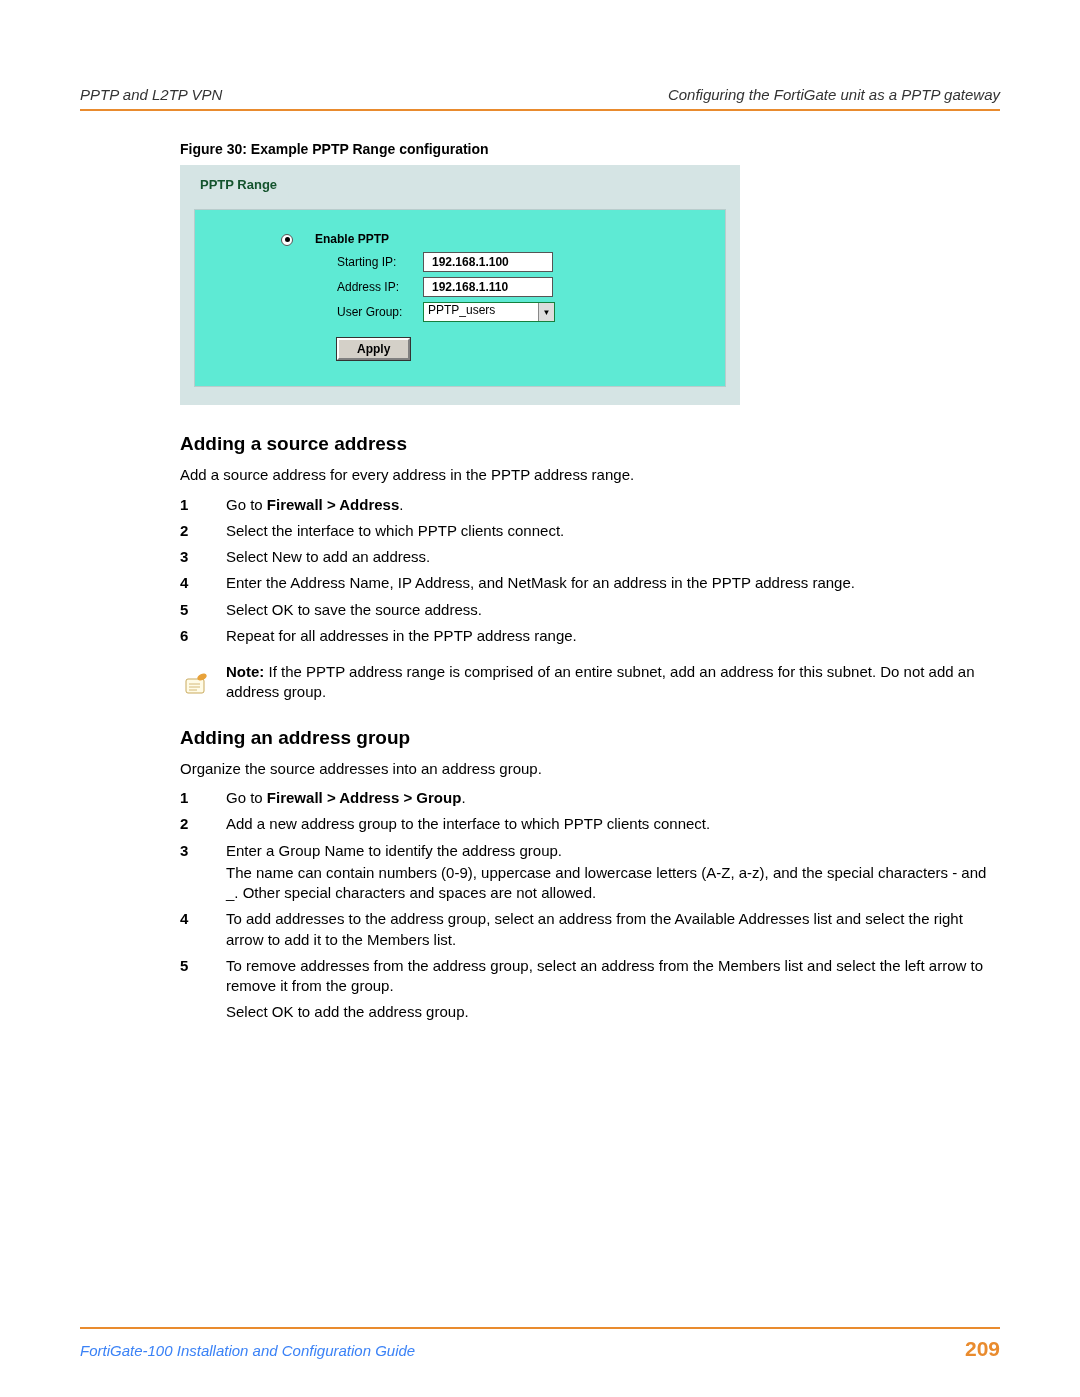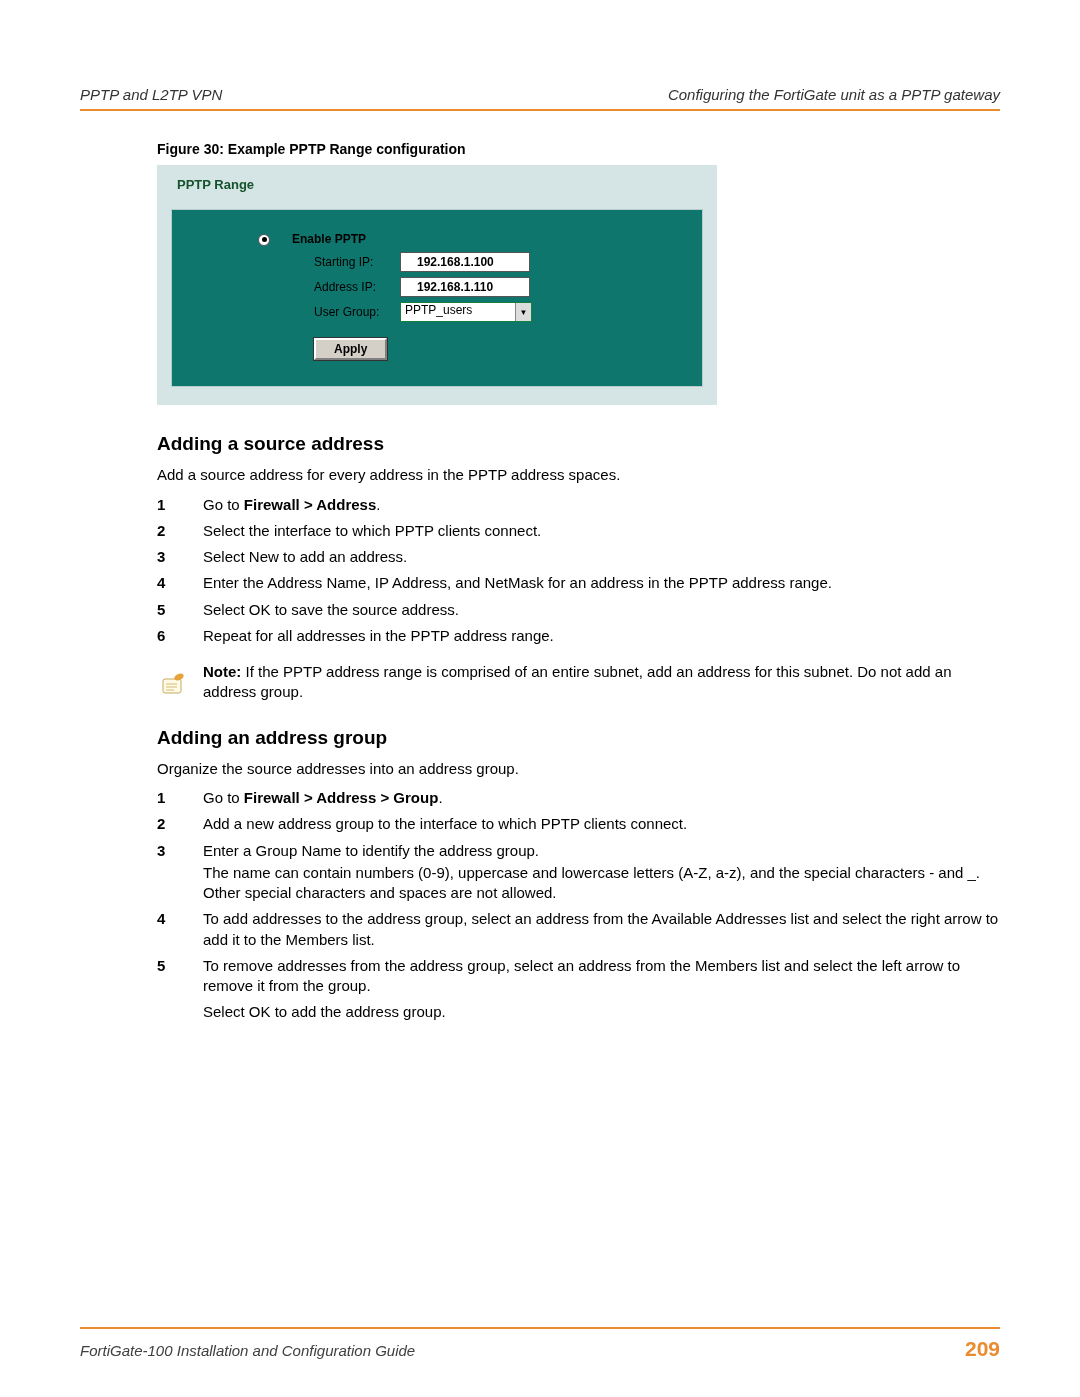--- a/index.html
+++ b/index.html
@@ -21,21 +21,21 @@
       font-size: 15px;
       color: #333;
       margin-bottom: 6px;
     }
     .hr-orange {
       border: none;
       border-top: 2px solid #e98b2e;
       margin-bottom: 30px;
     }
     .content {
-      margin-left: 77px;
+      margin-left: 100px;
       margin-right: 0;
     }
     .figure-caption {
       font-weight: bold;
       font-size: 14px;
       margin-bottom: 8px;
     }
     .screenshot {
       width: 560px;
       background: #d5e4e4;
@@ -52,21 +52,21 @@
       background: #d5e4e4;
       color: #14532d;
       font-weight: bold;
       font-size: 13px;
       padding: 4px 12px 6px 8px;
       border-top-right-radius: 18px 26px;
       position: relative;
       z-index: 2;
     }
     .panel {
-      background: #0f766e;
+      background: #5eead4;
       border: 1px solid #b9cccc;
       margin: 10px 14px 0 14px;
       padding: 22px 20px 26px 20px;
       font-family: Verdana, Arial, sans-serif;
       font-size: 12px;
       color: #000;
     }
     .form-row {
       display: flex;
       align-items: center;
@@ -96,21 +96,21 @@
     }
     .label-col {
       width: 100px;
     }
     .label-bold { font-weight: bold; }
     .text-input {
       border: 1px solid #555;
       background: #fff;
       font-family: Verdana, Arial, sans-serif;
       font-size: 12px;
-      padding: 1px 16px;
+      padding: 1px 8px;
       width: 130px;
       height: 20px;
       font-weight: bold;
     }
     .select-wrap {
       display: inline-flex;
       border: 1px solid #15803d;
       background: #fff;
       height: 20px;
       width: 132px;
@@ -209,21 +209,21 @@
       margin-bottom: 8px;
     }
     .footer-row {
       display: flex;
       justify-content: space-between;
       align-items: baseline;
     }
     .footer-left {
       font-style: italic;
       font-size: 15px;
-      color: #404040;
+      color: #3b82f6;
     }
     .footer-right {
       font-weight: bold;
       font-size: 21px;
       color: #e98b2e;
     }
     .content-inner { margin-left: 46px; }
   </style>
 </head>
 <body>
@@ -262,21 +262,21 @@
               <span class="select-text">PPTP_users</span>
               <span class="select-btn">▼</span>
             </span>
           </div>
         </div>
         <span class="apply-btn">Apply</span>
       </div>
     </div>
 
     <h2 class="section">Adding a source address</h2>
-    <p class="body-text">Add a source address for every address in the PPTP address spaces.</p>
+    <p class="body-text">Add a source address for every address in the PPTP address range.</p>
 
     <div class="content-inner">
     <div class="steps">
       <div class="step">
             <span class="step-num">1</span>
         <span class="step-text"><span>Go to </span><span class="b">Firewall &gt; Address</span><span>.</span></span>
           </div>
       <div class="step">
             <span class="step-num">2</span>
         <span class="step-text">Select the interface to which PPTP clients connect.</span>

